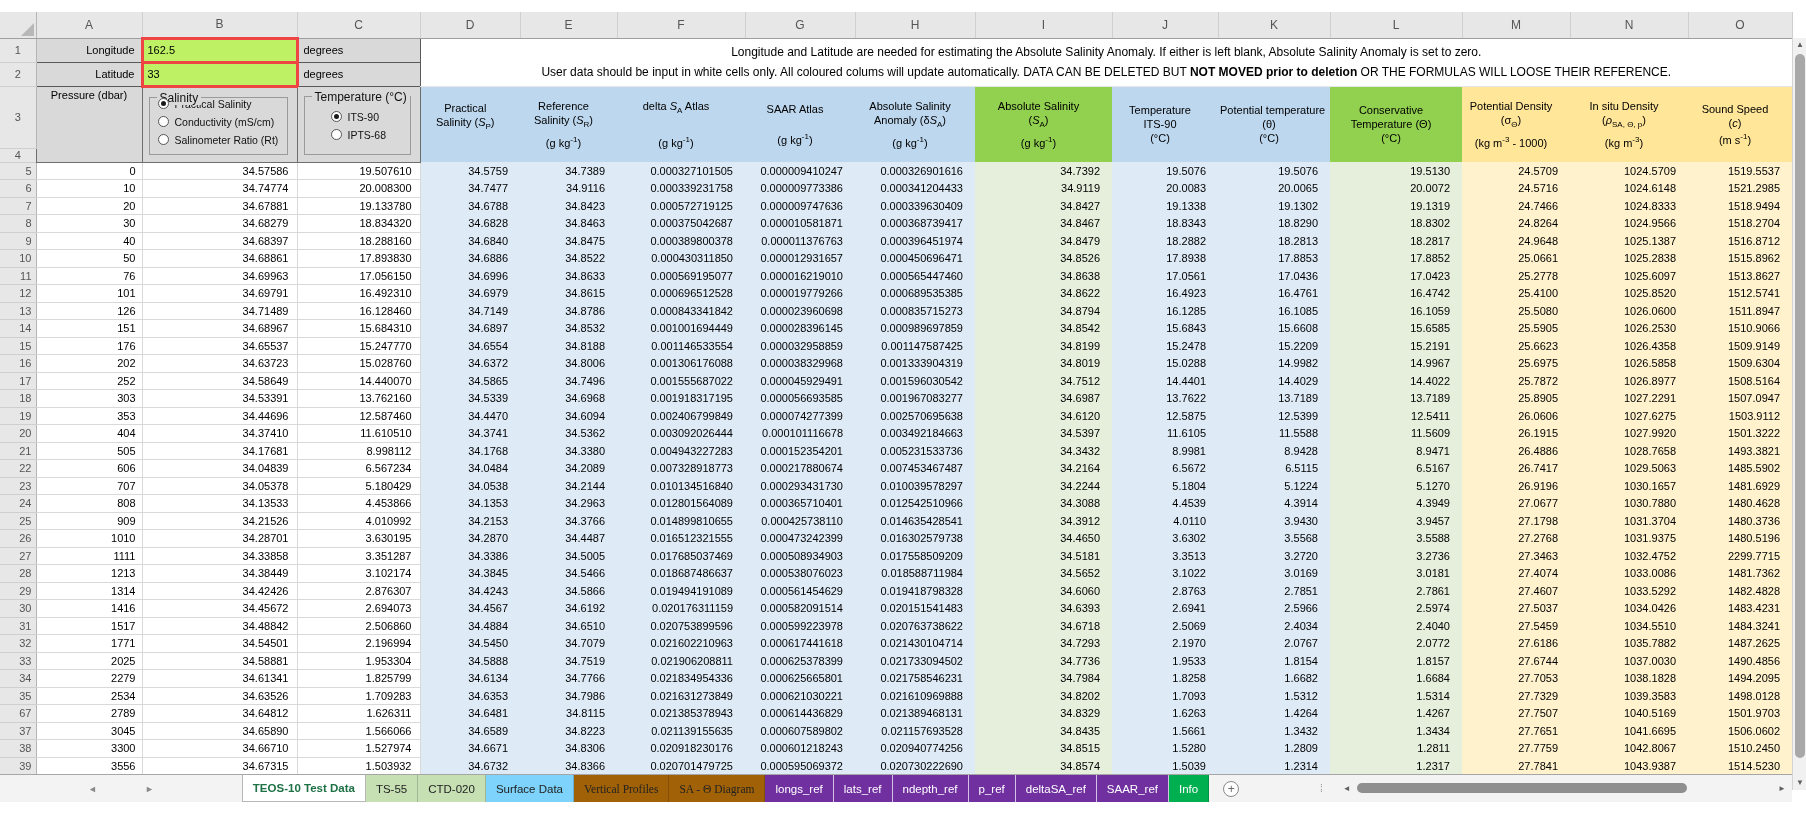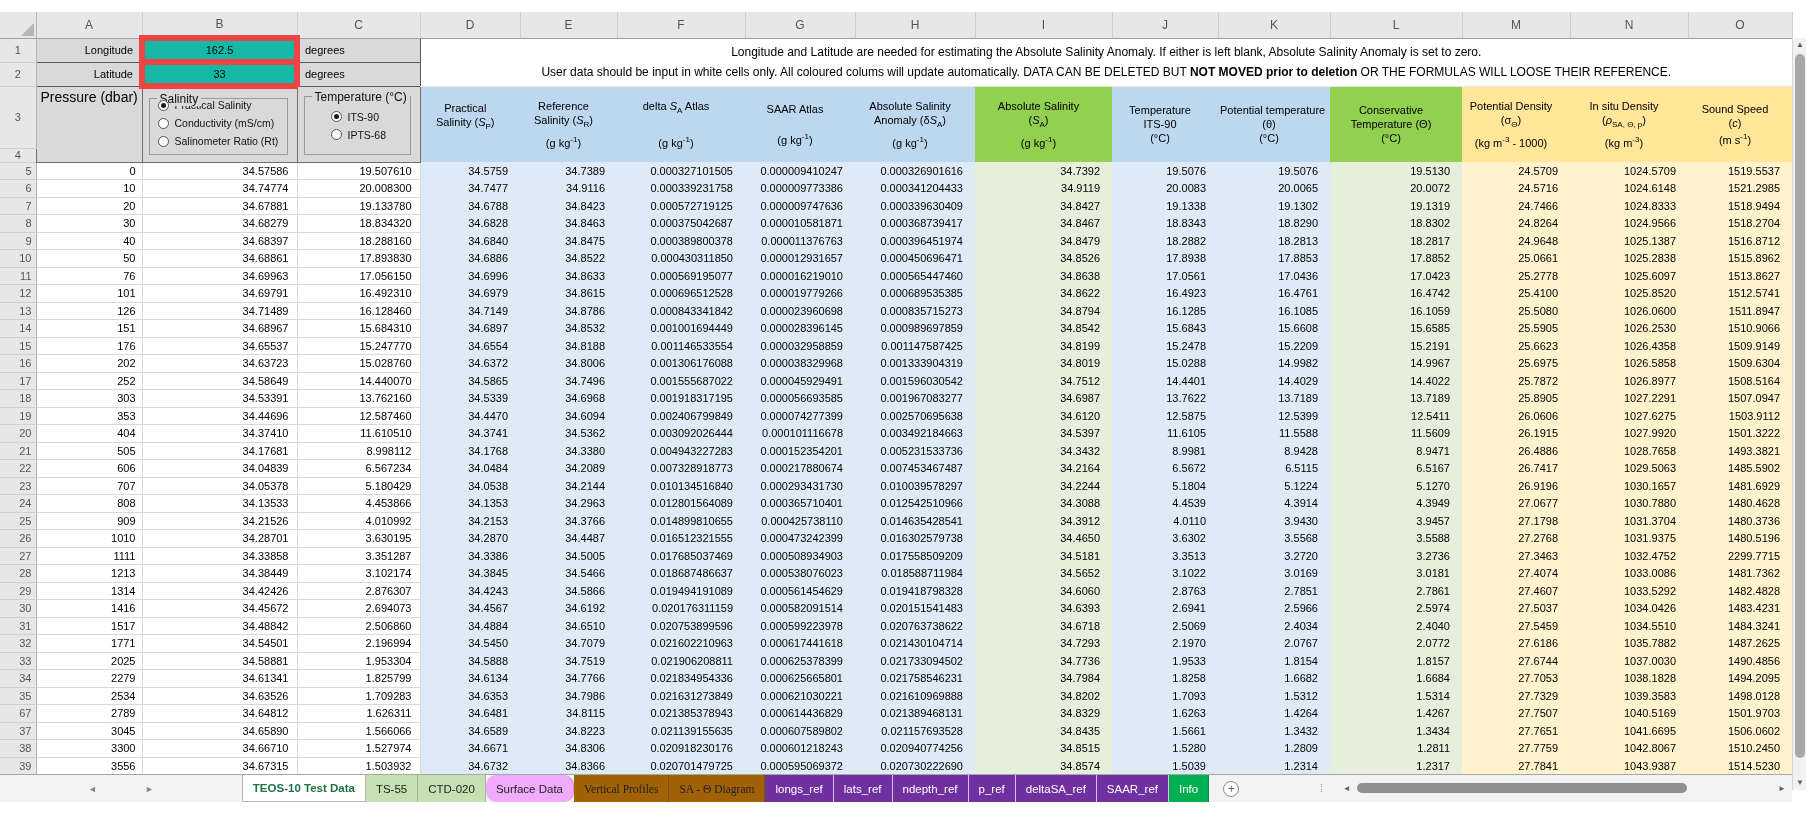--- a/index.html
+++ b/index.html
@@ -13,29 +13,29 @@
   td.cl { background:#e7e7e7; color:#555; text-align:center; font-size:12px;
           border-right:1px solid #cfcfcf; border-bottom:1px solid #9f9f9f; height:26px; }
   td.corner { background:#e7e7e7; border-right:1px solid #b5b5b5; border-bottom:1px solid #9f9f9f; position:relative; }
   .corner-tri { position:absolute; right:2px; bottom:2px; width:0; height:0;
                 border-left:13px solid transparent; border-bottom:13px solid #b7b7b7; }
   td.rn { background:#e7e7e7; color:#555; text-align:center; font-size:11px;
           border-right:1px solid #b5b5b5; border-bottom:1px solid #cfcfcf; }
 
   
   td.glabel  { background:#d9d9d9; border:1px solid #595959; text-align:right; padding-right:6px; }
-  td.ginput  { background:#14b8a6; border:6px solid #ef4444; text-align:center; }
+  td.ginput  { background:#bef264; border:3px solid #ef4444; }
   td.gunit   { background:#d9d9d9; border:1px solid #595959; text-align:left; padding-left:5px; }
 
   
   td.note { background:#fff; text-align:center; vertical-align:middle; font-size:12px; border-bottom:1px solid #e6e6e6; }
   td.note .ln { line-height:20px; }
 
   
-  td.phdr { background:#d9d9d9; border:1px solid #6e6e6e; vertical-align:top; text-align:center; font-size:14px; padding-top:2px; }
+  td.phdr { background:#d9d9d9; border:1px solid #6e6e6e; vertical-align:top; text-align:center; font-size:11px; padding-top:2px; }
   td.gcell { background:#d9d9d9; border:1px solid #6e6e6e; position:relative; vertical-align:top; }
   .groupbox { position:absolute; left:6px; right:9px; top:9px; bottom:7px; border:1px solid #9a9a9a; }
   .groupbox .gb-label { position:absolute; top:-7px; left:7px; background:#d9d9d9; padding:0 3px; font-size:12px; color:#111; }
   .gb-opts { padding:0 0 0 8px; }
   .gb-opts.centered { padding:14px 0 0 26px; }
   .gb-opt { display:flex; align-items:center; font-size:10.5px; color:#111; margin-bottom:6px; cursor:default; }
   .radio { width:11px; height:11px; min-width:11px; border:1px solid #555; border-radius:50%; background:#fff; display:inline-block; margin-right:6px; position:relative; }
   .radio.sel::after { content:''; position:absolute; left:2px; top:2px; right:2px; bottom:2px; background:#1a1a1a; border-radius:50%; }
 
   
@@ -63,21 +63,21 @@
 
   
   .tabbar { position:absolute; left:0; top:774px; width:1792px; height:28px; background:#f3f3f3; border-top:1px solid #a6a6a6; display:flex; align-items:stretch; }
   .tabnav { display:flex; align-items:center; padding-left:88px; }
   .tabnav .navarr { color:#8a8a8a; font-size:9px; margin-right:48px; cursor:pointer; }
   .tabs { display:flex; align-items:stretch; margin-left:22px;padding-left:18px; }
   .tab { display:flex; align-items:center; padding:0 10px; font-size:11.5px; color:#222;
          border-right:1px solid rgba(0,0,0,0.18); cursor:pointer; }
   .tab.active { background:#fff; color:#1e7145; font-weight:bold; border:1px solid #b7b7b7; border-top:none; }
   .tab.green  { background:#C6E0B4; }
-  .tab.yellow { background:#f0abfc;border-radius:10px; }
+  .tab.yellow { background:#7dd3fc; }
   .tab.blue   { background:#a16207;font-family:Liberation Serif, serif; }
   .tab.purple { background:#7030A0; color:#fff; border-right:1px solid rgba(255,255,255,0.7);text-align:center; }
   .tab.info   { background:#00B050; color:#fff; }
   .newsheet { display:flex; align-items:center; margin-left:14px; cursor:pointer; }
   .newsheet .circle { width:16px; height:16px; border:1px solid #8a8a8a; border-radius:50%; color:#666;
                       font-size:12px; line-height:14px; text-align:center; background:#fff; }
 
   
   .hscroll { position:absolute; top:781px; left:1320px; width:472px; height:14px; display:flex; align-items:center; }
   .hsplit { color:#9a9a9a; font-size:10px; margin-right:14px; cursor:col-resize; }

